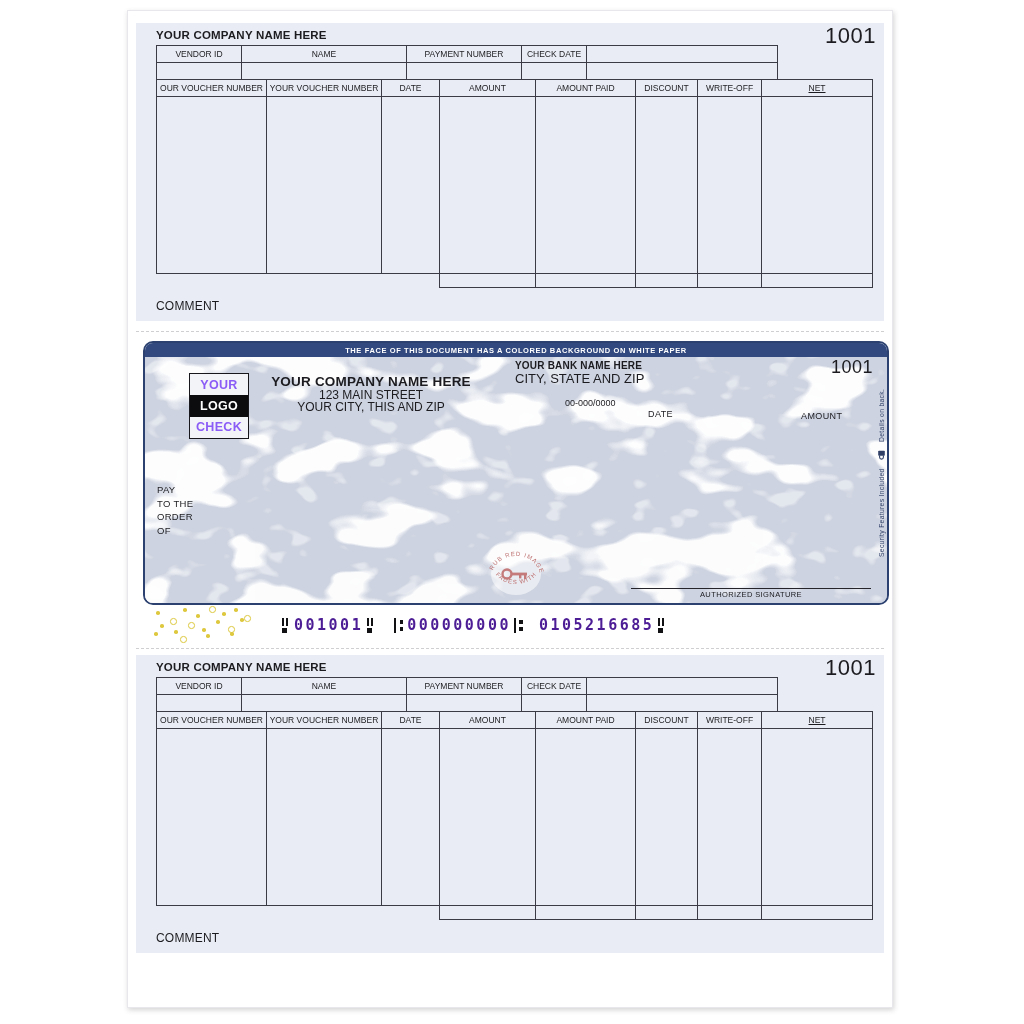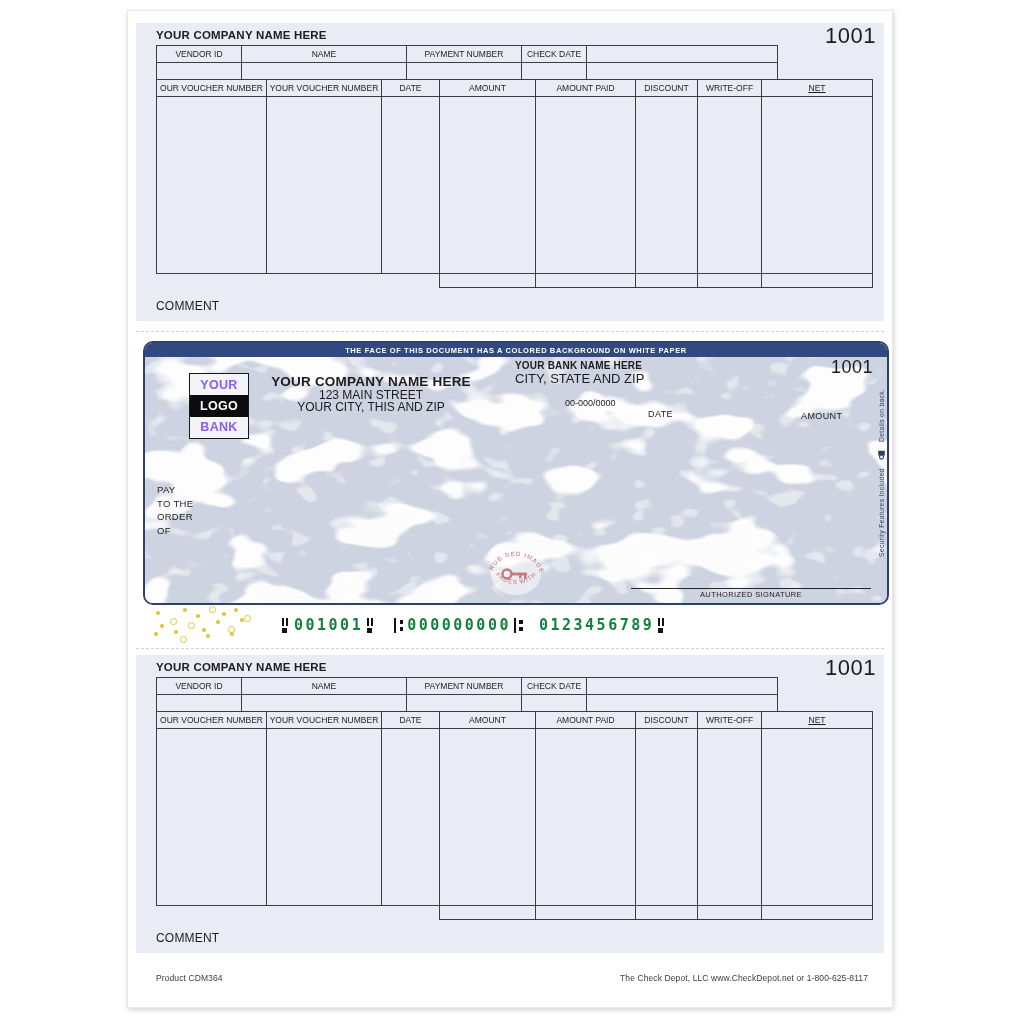--- a/index.html
+++ b/index.html
@@ -59,21 +59,21 @@
   .payee{position:absolute;left:12px;top:140px;font-size:9.5px;line-height:13.5px;letter-spacing:.3px;}
   .seal{position:absolute;left:338px;top:203px;}
   .sig-wrap{position:absolute;left:486px;top:245px;width:240px;border-top:1.3px solid #24242a;text-align:center;}
   .sig-label{font-size:7.5px;letter-spacing:.4px;margin-top:1px;}
   .side-rail{position:absolute;right:1px;top:8px;bottom:8px;z-index:3;display:flex;align-items:center;justify-content:center;
              writing-mode:vertical-rl;transform:rotate(180deg);gap:6px;color:#2f3f66;font-size:6.8px;letter-spacing:.3px;}
   .side-rail svg{margin:2px 0;}
 
   
   .micr{position:absolute;left:150px;top:604px;height:20px;display:flex;align-items:center;}
-  .m-digits{font-family:"DejaVu Sans Mono", monospace;font-weight:bold;font-size:15px;letter-spacing:2.5px;color:#15803d;}
+  .m-digits{font-family:"DejaVu Sans Mono", monospace;font-weight:bold;font-size:15px;letter-spacing:2.5px;color:#4c1d95;}
   .m-gap{display:inline-block;width:12px;}
   .m-onus,.m-transit{position:relative;display:inline-block;width:10px;height:15px;margin:0 3px;}
   .m-onus::before{content:"";position:absolute;left:1px;top:0;width:2.2px;height:8px;background:#121215;box-shadow:4px 0 0 #121215;}
   .m-onus::after{content:"";position:absolute;left:1px;bottom:0;width:5px;height:5px;background:#121215;}
   .m-transit::before{content:"";position:absolute;left:0;top:0;width:2.2px;height:15px;background:#121215;}
   .m-transit::after{content:"";position:absolute;left:5.5px;top:2.5px;width:3.5px;height:3.5px;background:#121215;box-shadow:0 7px 0 #121215;}
   .dot{position:absolute;border-radius:50%;}
   .dot.fill{width:3.5px;height:3.5px;background:#ddc83e;}
   .dot.ring{width:4.5px;height:4.5px;border:1.2px solid #ddc83e;background:transparent;}
 
@@ -154,21 +154,21 @@
       </svg>
 
       <div class="check-banner">THE FACE OF THIS DOCUMENT HAS A COLORED BACKGROUND ON WHITE PAPER</div>
 
       <div class="check-layer">
         <div class="check-number">1001</div>
 
         <div class="logo-box">
           <div class="logo-row">YOUR</div>
           <div class="logo-row mid">LOGO</div>
-          <div class="logo-row">BANK</div>
+          <div class="logo-row">CHECK</div>
         </div>
 
         <div class="company-block">
           <div class="company-name">YOUR COMPANY NAME HERE</div>
           <div class="company-addr">123 MAIN STREET</div>
           <div class="company-addr">YOUR CITY, THIS AND ZIP</div>
         </div>
 
         <div class="bank-block">
           <div class="bank-name">YOUR BANK NAME HERE</div>
@@ -244,21 +244,21 @@
       </div>
     <div class="micr">
       <span class="m-onus"></span>
       <span class="m-digits">001001</span>
       <span class="m-onus"></span>
       <span class="m-gap"></span>
       <span class="m-transit"></span>
       <span class="m-digits">000000000</span>
       <span class="m-transit"></span>
       <span class="m-gap"></span>
-      <span class="m-digits">0123456789</span>
+      <span class="m-digits">0105216685</span>
       <span class="m-onus"></span>
     </div>
 
     <div class="perf" style="top:637px;"></div>
 
     <section class="stub" style="top:644px;">
       <div class="stub-company">YOUR COMPANY NAME HERE</div>
       <div class="stub-number">1001</div>
       <div class="info-table">
         <div class="info-cell">VENDOR ID</div>
@@ -297,19 +297,15 @@
       <div class="totals-row">
         <div class="tr-cell"></div>
         <div class="tr-cell"></div>
         <div class="tr-cell"></div>
         <div class="tr-cell"></div>
         <div class="tr-cell last"></div>
       </div>
       <div class="stub-comment">COMMENT</div>
     </section>
 
-    <div class="sheet-footer">
-      <span>Product CDM364</span>
-      <span>The Check Depot, LLC  www.CheckDepot.net  or  1-800-625-8117</span>
-    </div>
 
   </div>
 </div>
 
 </body></html>

